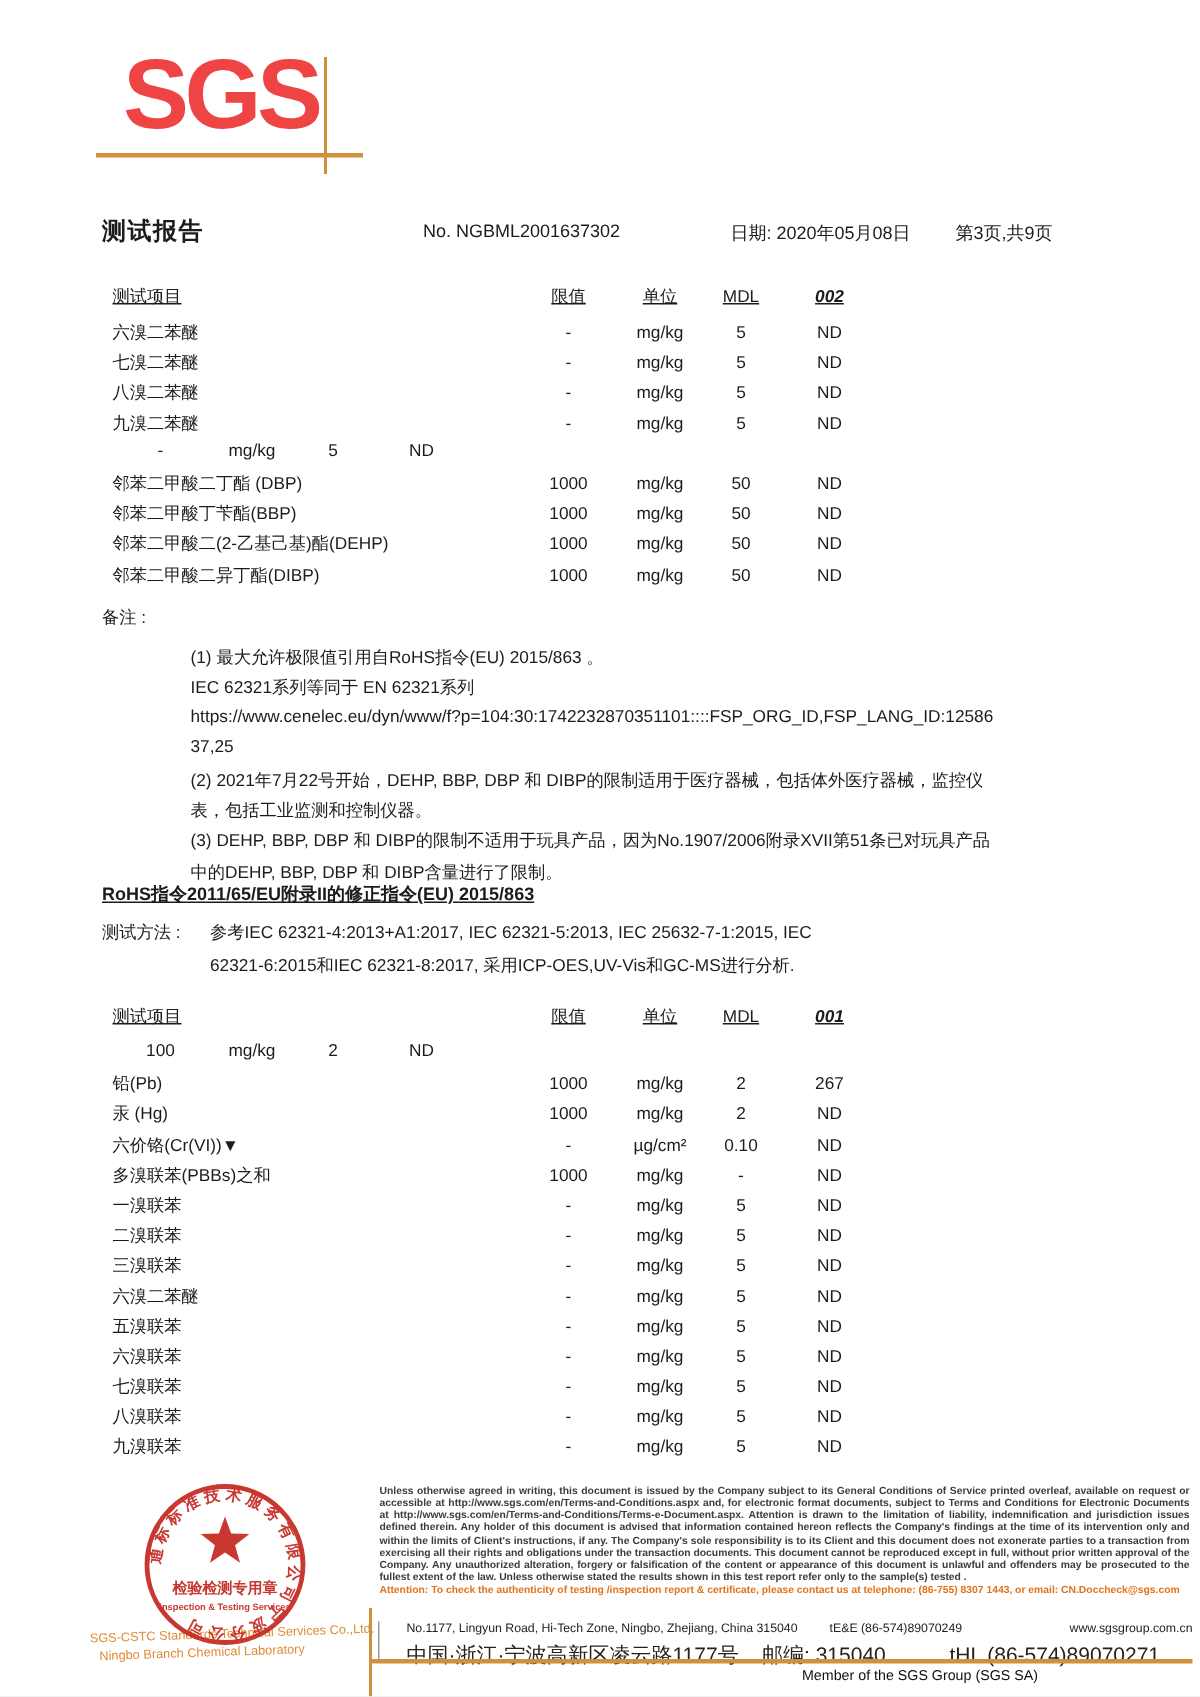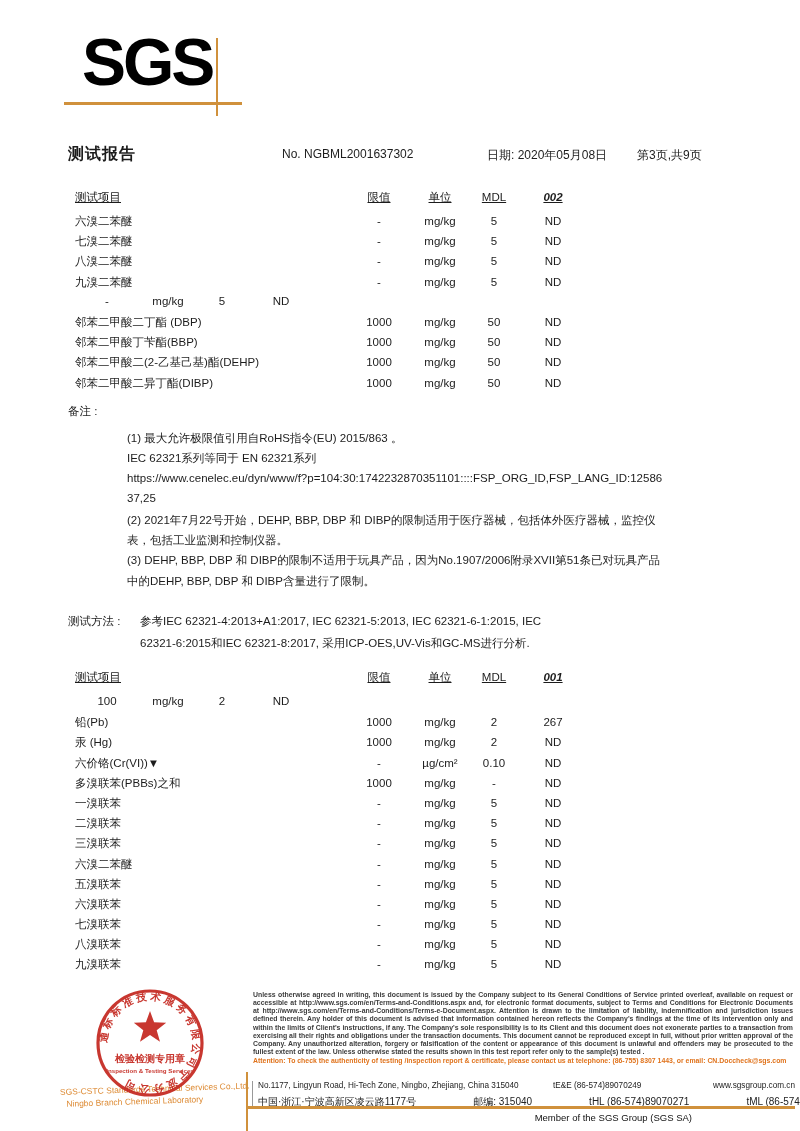--- a/index.html
+++ b/index.html
@@ -4,21 +4,21 @@
 <style>
   html,body{margin:0;padding:0;background:#e8e8e8;}
   .page{
     position:relative;width:800px;height:1131px;margin:0 auto;background:#ffffff;
     font-family:"Liberation Sans","DejaVu Sans",sans-serif;color:#1c1c1c;overflow:hidden;
   }
   
   .logo-wrap{position:absolute;left:62px;top:28px;width:200px;height:100px;}
   .logo-text{
     position:absolute;left:20px;top:0px;font-size:66px;line-height:1.05;
-    font-weight:800;letter-spacing:-3px;color:#000000;
+    font-weight:800;letter-spacing:-3px;color:#ef4444;
     font-family:"Liberation Sans","DejaVu Sans",sans-serif;
   }
   .logo-hline{position:absolute;left:2px;top:74px;width:178px;height:3px;background:#d0913c;}
   .logo-vline{position:absolute;left:154px;top:10px;width:2px;height:78px;background:#d0913c;}
   
   .hdr{position:absolute;left:0;top:144px;width:800px;font-size:12px;}
   .hdr .t-title{position:absolute;left:68px;top:0;font-size:16px;font-weight:bold;letter-spacing:1px;}
   .hdr .t-no{position:absolute;left:282px;top:3px;}
   .hdr .t-date{position:absolute;left:487px;top:3px;}
   .hdr .t-page{position:absolute;left:637px;top:3px;}
@@ -52,26 +52,26 @@
   
   .stamp-company{position:absolute;left:60px;top:1082px;width:230px;color:#dd8a33;font-size:8.5px;line-height:12px;transform:rotate(-2deg);}
   .stamp-svg{position:absolute;left:80px;top:986px;width:140px;height:140px;opacity:.92;}
   .disclaimer{
     position:absolute;left:253px;top:991px;width:540px;
     font-size:6.9px;line-height:8.15px;text-align:justify;color:#3c3c3c;font-weight:600;
   }
   .attention{color:#e0731c;font-weight:bold;margin-top:1px;}
   .addr-block{
     position:absolute;left:252px;top:1081px;width:543px;
-    border-left:1px solid #999;padding-left:5px;box-sizing:border-box;
+    border-left:1px solid #999;padding-left:18px;box-sizing:border-box;
   }
   .addr-row{display:flex;align-items:baseline;height:13.5px;font-size:8.2px;color:#222;white-space:nowrap;}
   .addr-row .sp{margin-right:10px;}
   .addr-row .grow{flex:1;}
-  .addr-cn{font-size:10px;gap:47px;}
+  .addr-cn{font-size:14px;gap:47px;}
   .foot-hline{position:absolute;left:247px;top:1106px;width:548px;height:3px;background:#d0913c;}
   .foot-vline{position:absolute;left:246px;top:1072px;width:2px;height:59px;background:#d0913c;}
   .member{position:absolute;right:108px;top:1112px;font-size:9.5px;color:#111;}
 </style>
 </head>
 <body>
 
 <div class="page">
 
   <div class="logo-wrap">
@@ -166,23 +166,24 @@
       <div>(1) 最大允许极限值引用自RoHS指令(EU) 2015/863 。</div>
       <div>IEC 62321系列等同于 EN 62321系列</div>
       <div>https://www.cenelec.eu/dyn/www/f?p=104:30:1742232870351101::::FSP_ORG_ID,FSP_LANG_ID:12586</div>
       <div>37,25</div>
       <div>(2) 2021年7月22号开始，DEHP, BBP, DBP 和 DIBP的限制适用于医疗器械，包括体外医疗器械，监控仪</div>
       <div>表，包括工业监测和控制仪器。</div>
       <div>(3) DEHP, BBP, DBP 和 DIBP的限制不适用于玩具产品，因为No.1907/2006附录XVII第51条已对玩具产品</div>
       <div>中的DEHP, BBP, DBP 和 DIBP含量进行了限制。</div>
     </div>
 
+  <div class="sec-heading">RoHS指令2011/65/EU附录II的修正指令(EU) 2015/863</div>
   <div class="method-label">测试方法 :</div>
   <div class="method-lines">
-      <div>参考IEC 62321-4:2013+A1:2017, IEC 62321-5:2013, IEC 62321-6-1:2015, IEC</div>
+      <div>参考IEC 62321-4:2013+A1:2017, IEC 62321-5:2013, IEC 25632-7-1:2015, IEC</div>
       <div>62321-6:2015和IEC 62321-8:2017, 采用ICP-OES,UV-Vis和GC-MS进行分析.</div>
     </div>
 
   <div class="tbl t2" id="table2">
     <div class="tbl-head">
       <span class="c0">测试项目</span>
       <span class="c1">限值</span>
       <span class="c2">单位</span>
       <span class="c3">MDL</span>
       <span class="c4 res-head">001</span>

